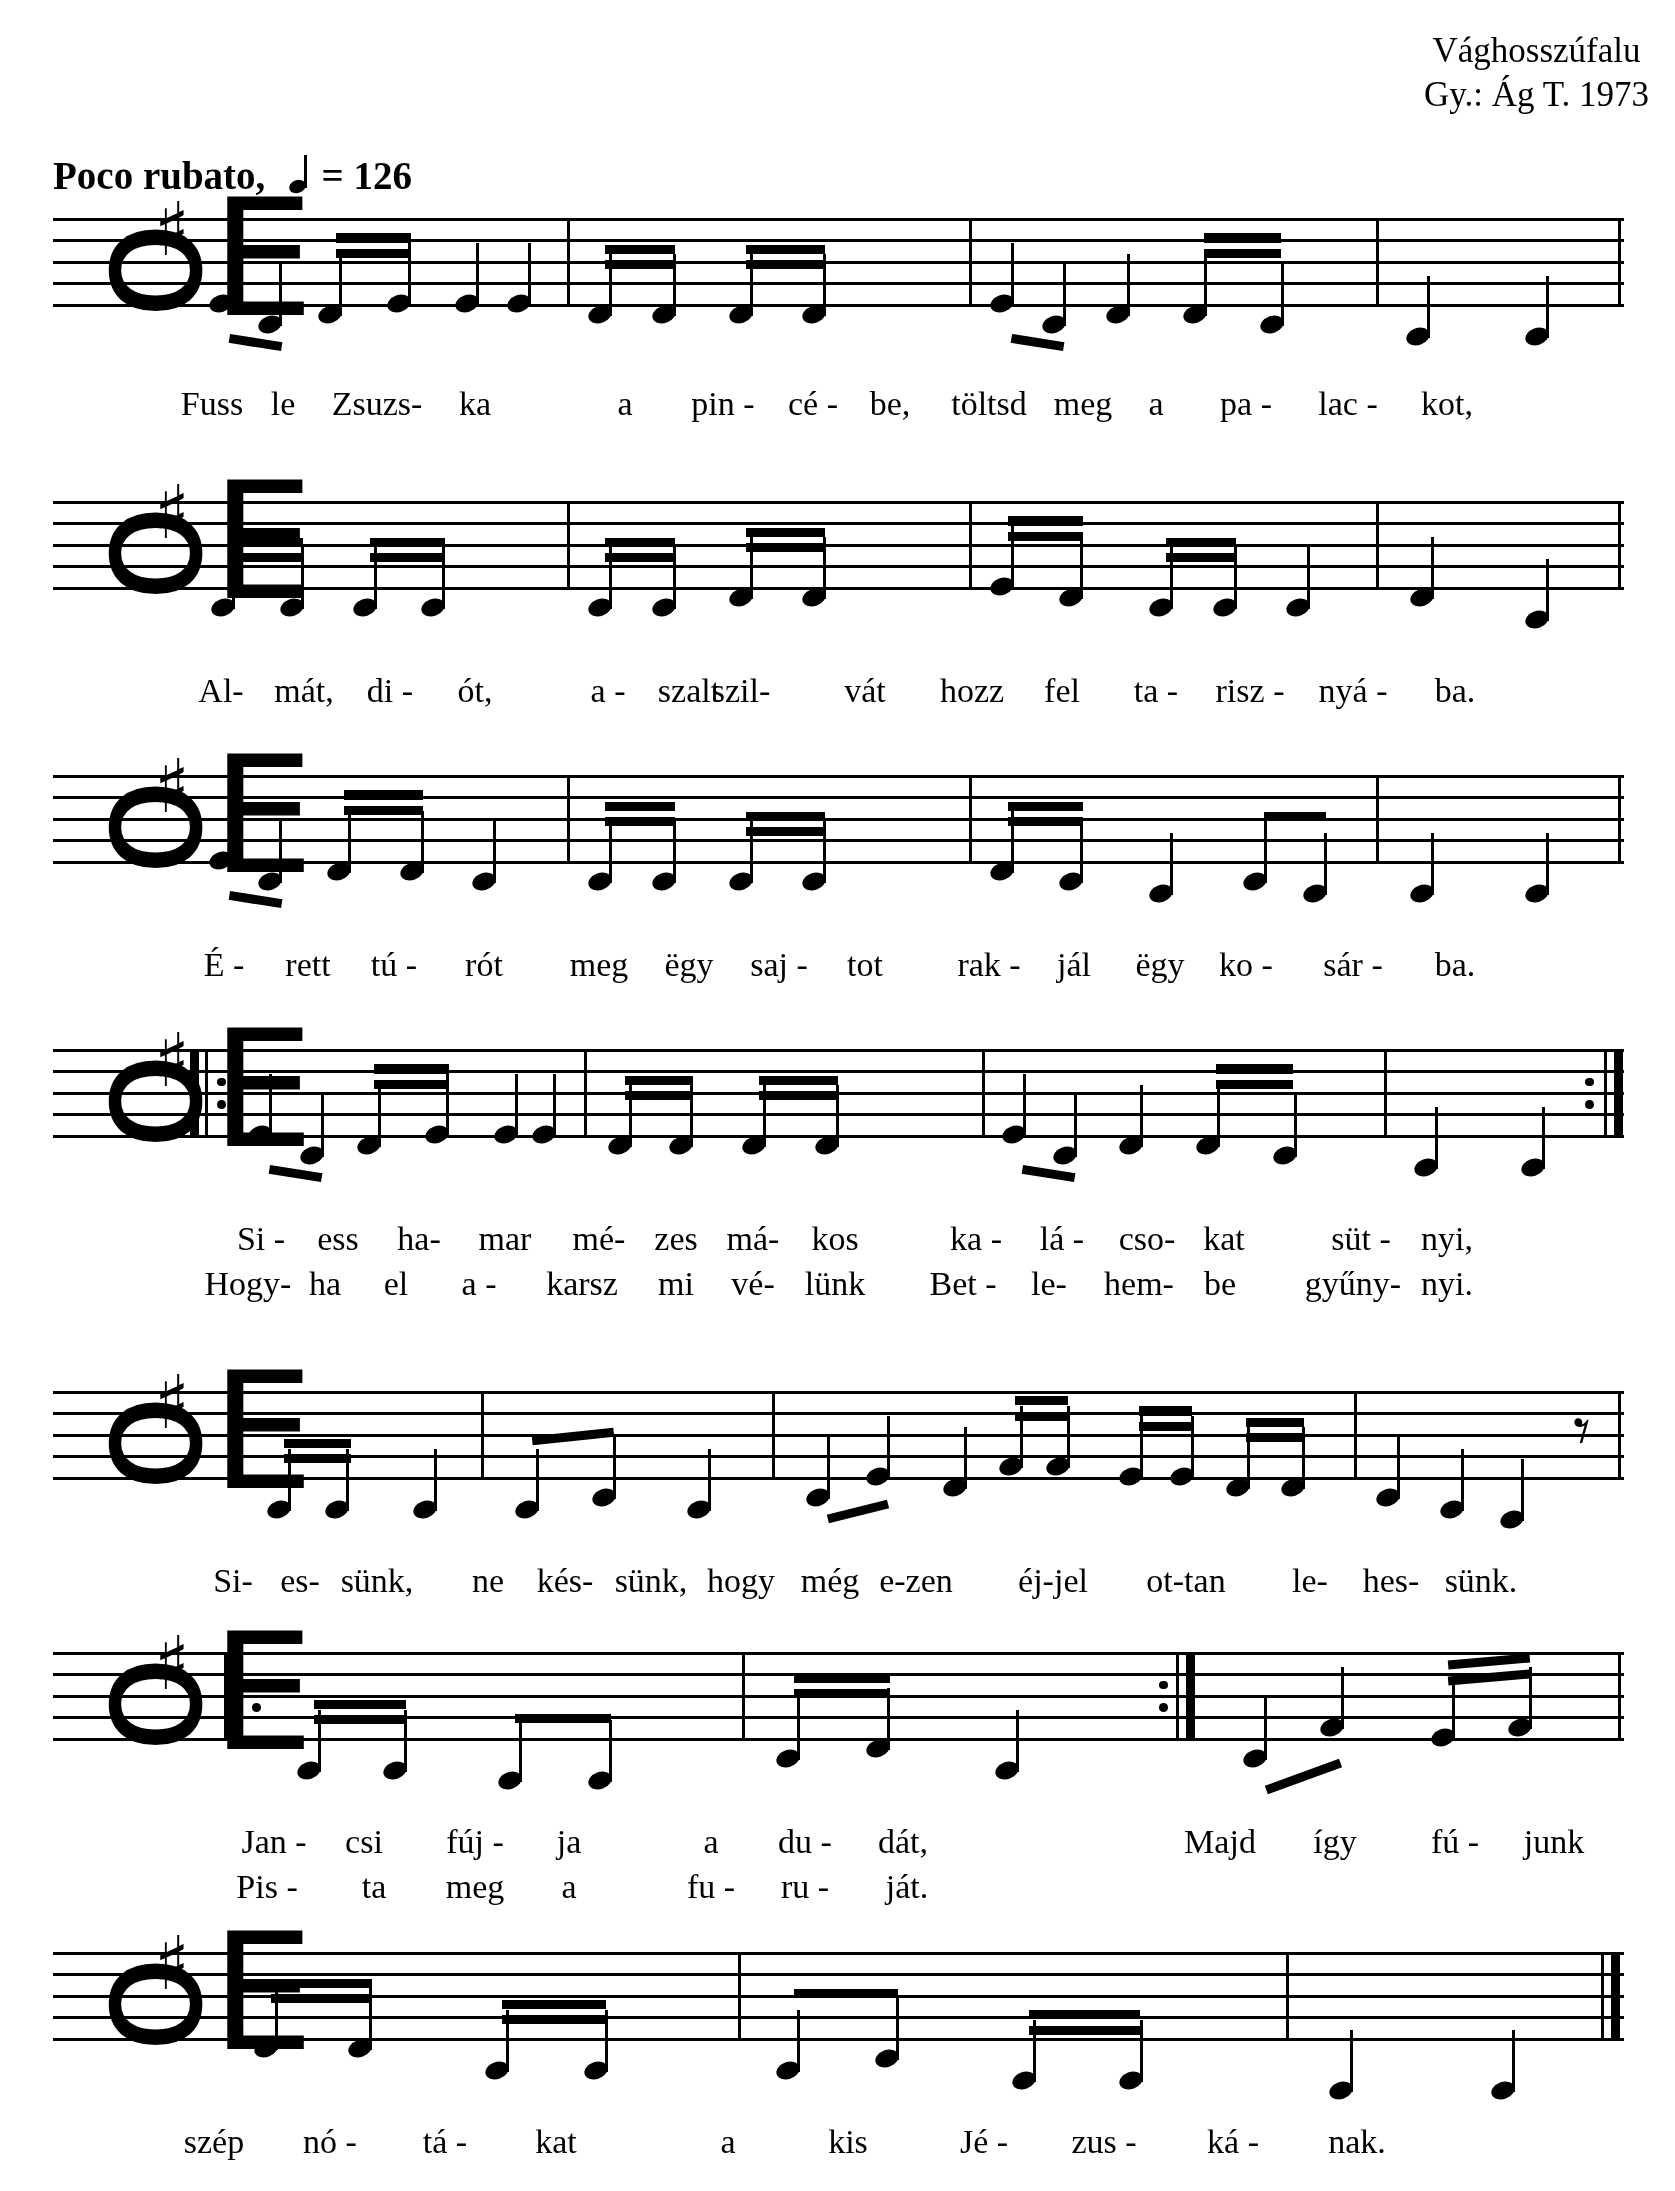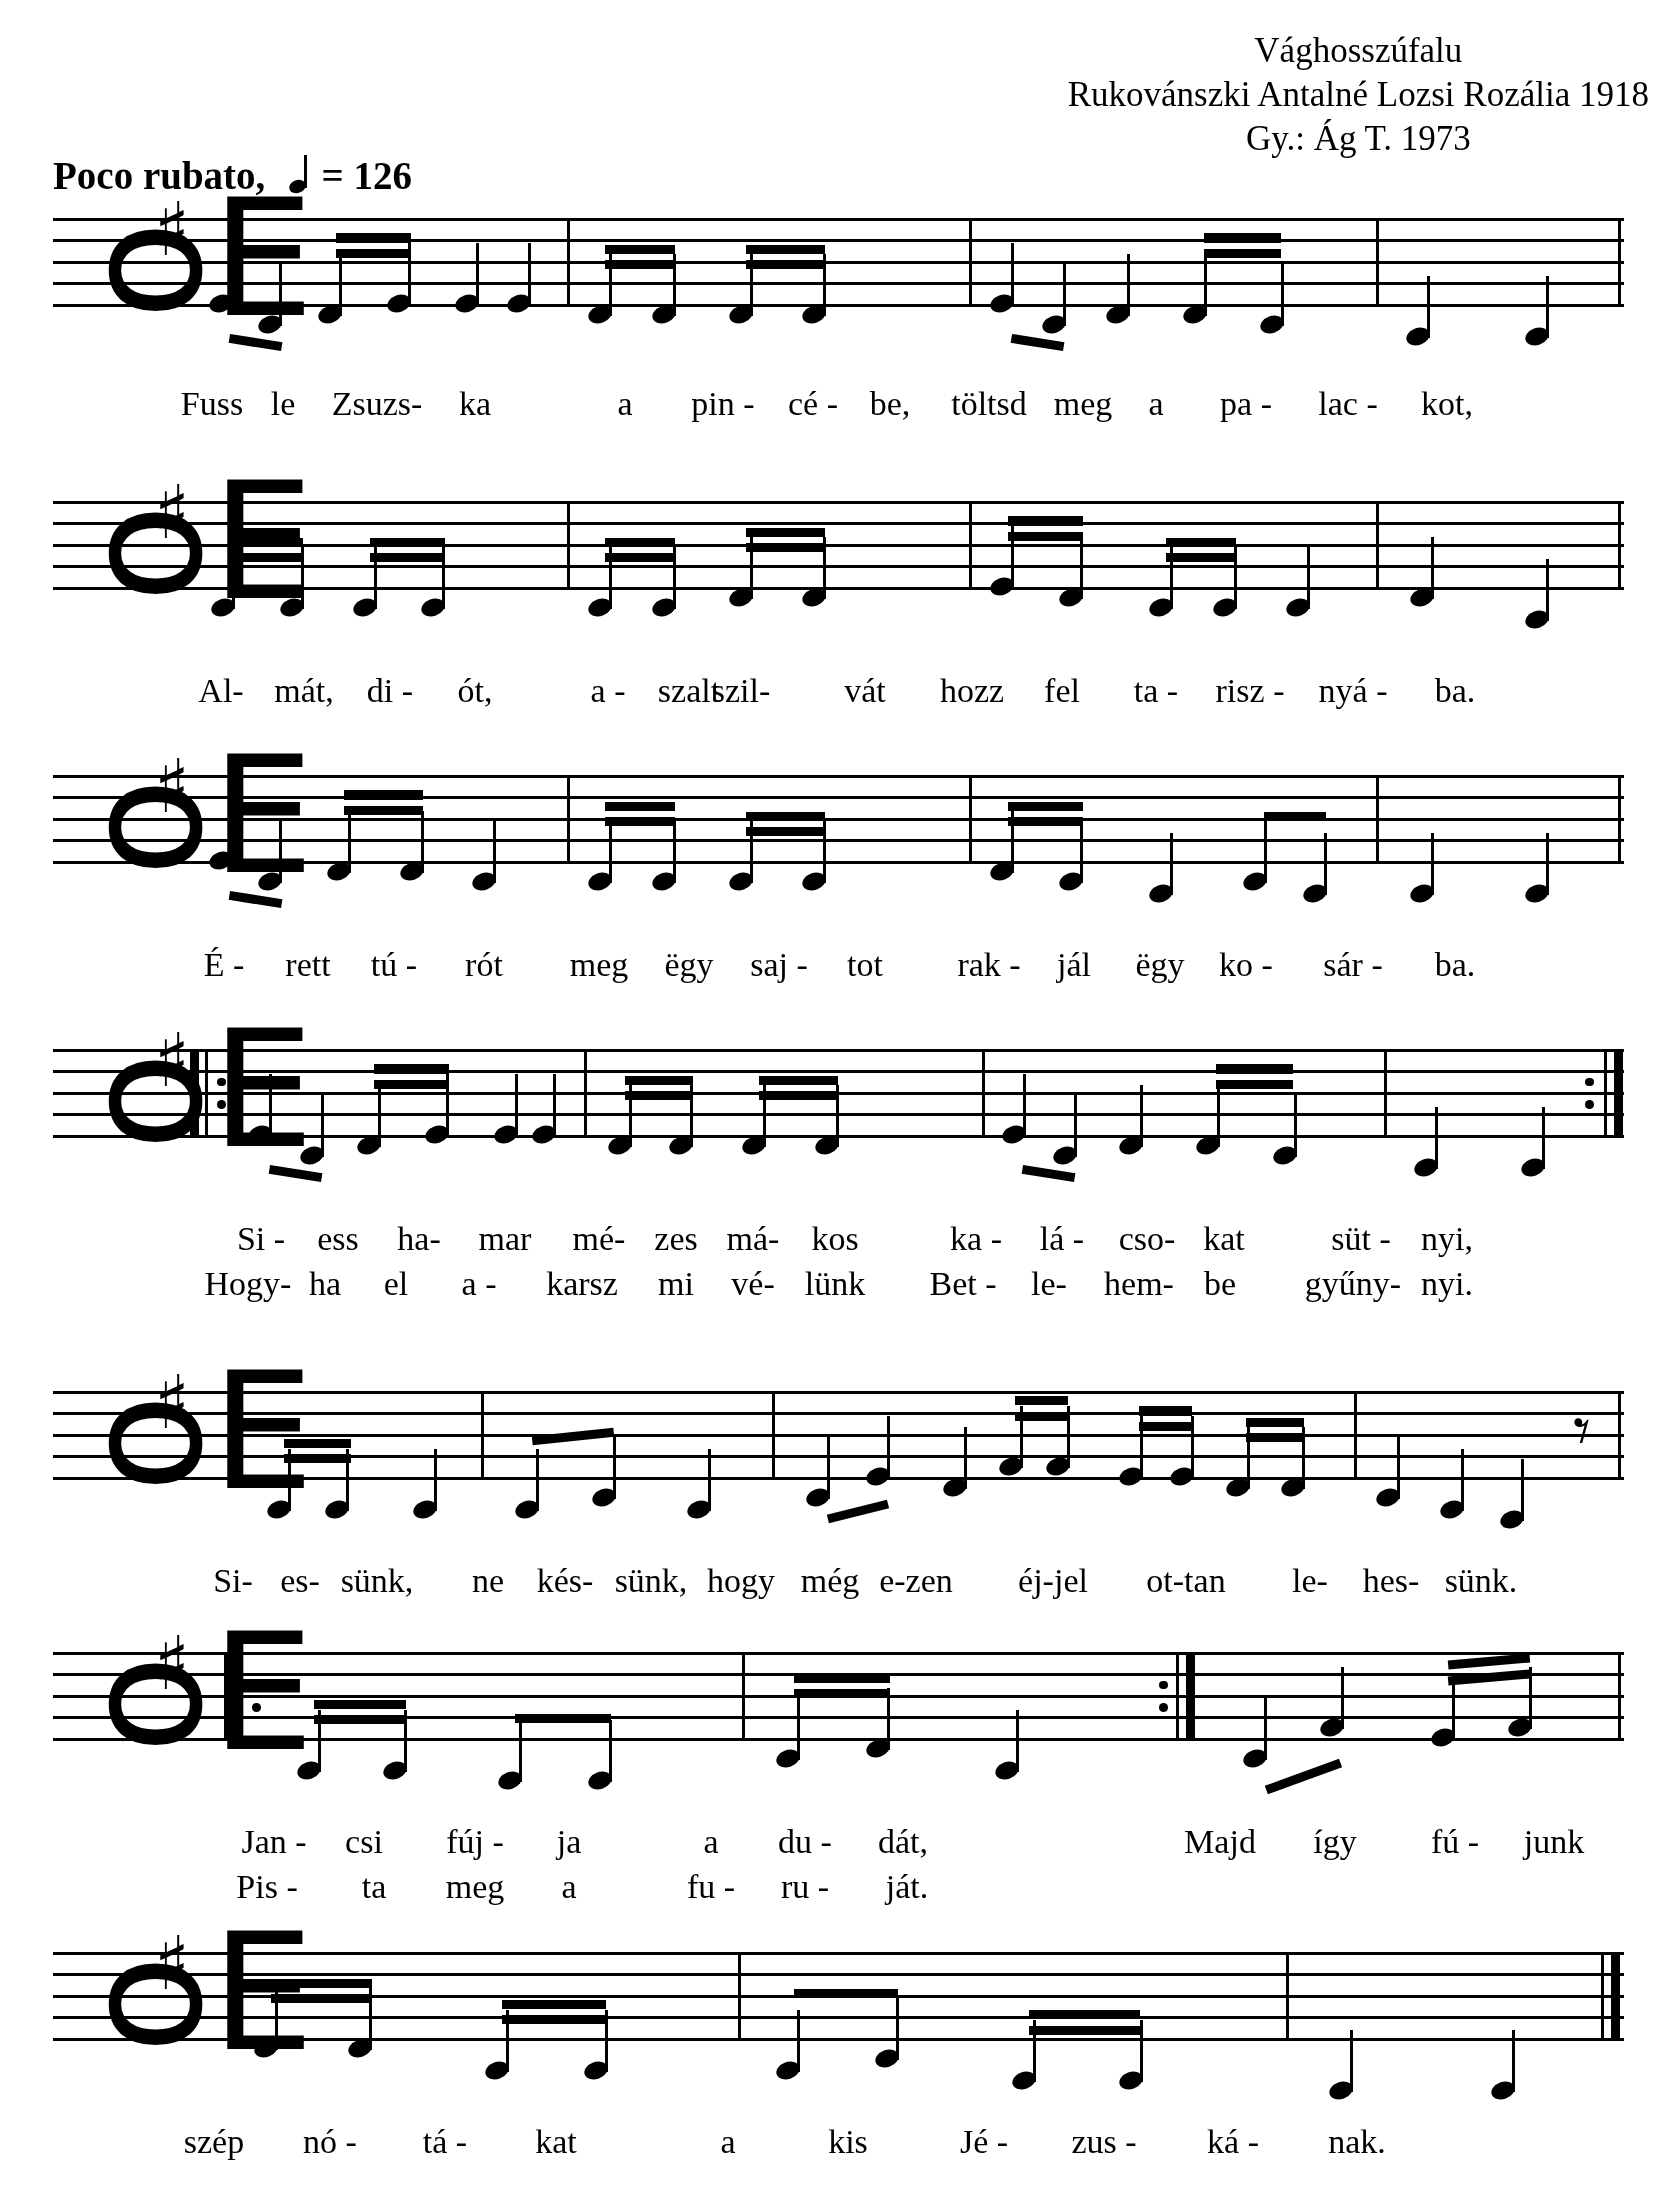--- a/index.html
+++ b/index.html
@@ -218,21 +218,20 @@
   }
 </style>
 </head>
 <body>
 
 <div class="sheet">
 
   <div class="header">
     <div class="header-right">
       <div>Vághosszúfalu</div>
-      <div>Rukovánszki Antalné Lozsi Rozália 1918</div>
       <div>Gy.: Ág T. 1973</div>
     </div>
     <div class="tempo">
       <span>Poco rubato,</span>
       <span class="metronome">
         <span class="head"></span>
           <span class="stem"></span>
       </span>
       <span>= 126</span>
     </div>

